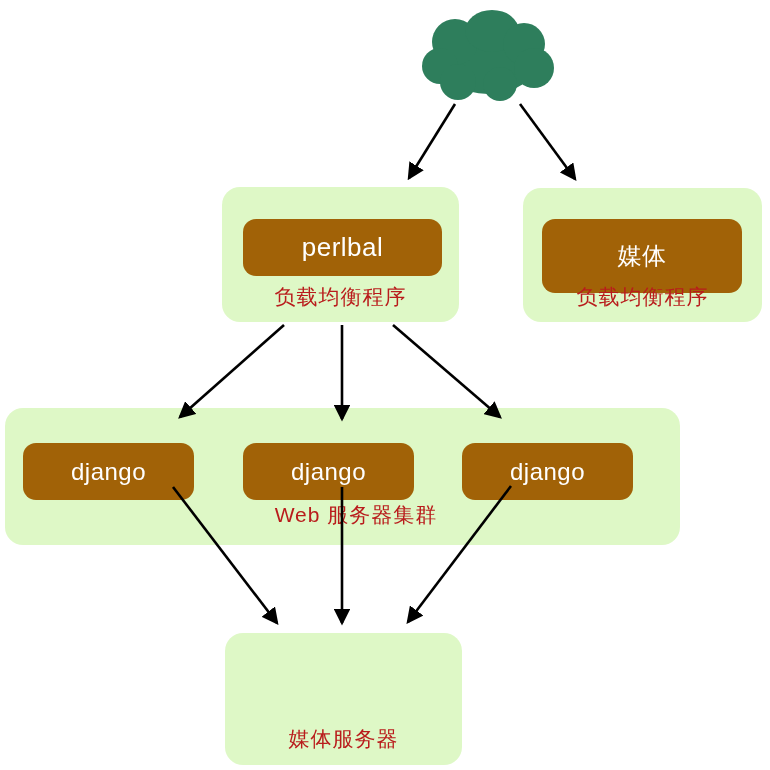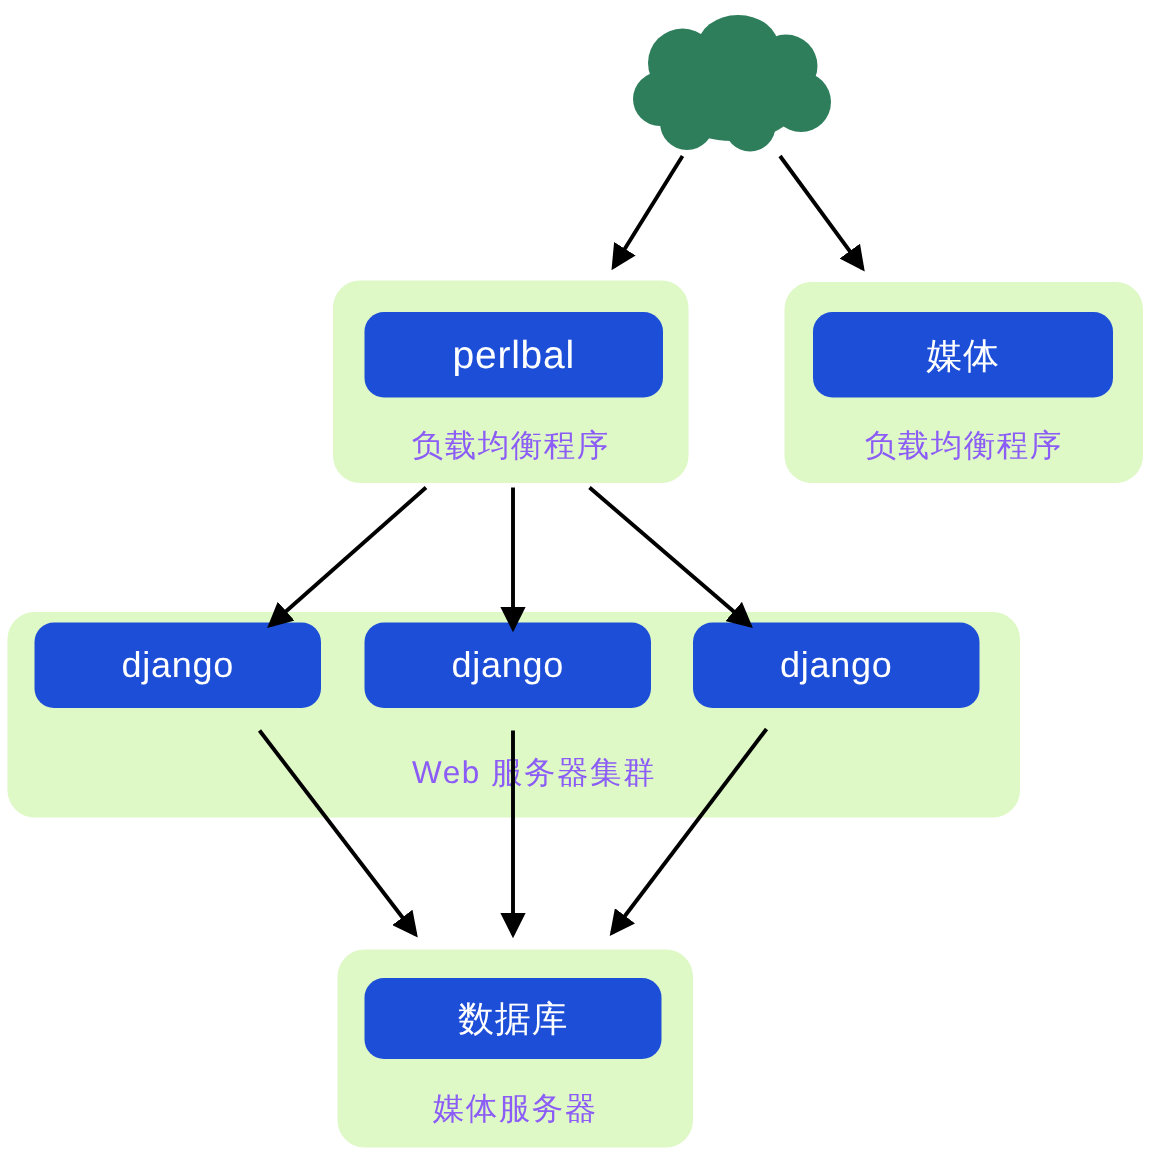--- a/index.html
+++ b/index.html
@@ -15,49 +15,50 @@
     background: #ffffff;
     overflow: hidden;
   }
   .group {
     position: absolute;
     background: #def8c6;
     border-radius: 18px;
   }
   .node {
     position: absolute;
-    background: #1d4ed8;
+    background: #a16207;
     border-radius: 13px;
     display: flex;
     align-items: center;
     justify-content: center;
     color: #ffffff;
     font-size: 24px;
     letter-spacing: 0.5px;
+    margin-top: 11px;
   }
   .caption {
     position: absolute;
     left: 0;
     right: 0;
     text-align: center;
-    color: #8b5cf6;
+    color: #b91c1c;
     font-size: 21px;
     letter-spacing: 1px;
   }
   
   .g-perlbal { left: 222px; top: 187px; width: 237px; height: 135px; }
   .g-perlbal .node { left: 21px; top: 21px; width: 199px; height: 57px; font-size: 26px; }
   .g-perlbal .caption { top: 96px; }
   
   .g-media { left: 523px; top: 188px; width: 239px; height: 134px; }
-  .g-media .node { left: 19px; top: 20px; width: 200px; height: 57px; }
+  .g-media .node { left: 19px; top: 20px; width: 200px; height: 74px; }
   .g-media .caption { top: 95px; }
   
   .g-cluster { left: 5px; top: 408px; width: 675px; height: 137px; }
-  .g-cluster .node { top: 7px; width: 191px; height: 57px; }
+  .g-cluster .node { top: 24px; width: 171px; height: 57px; }
   .n-django1 { left: 18px; }
   .n-django2 { left: 238px; }
   .n-django3 { left: 457px; }
   .g-cluster .caption { top: 93px; padding-left: 27px; }
   
   .g-db { left: 225px; top: 633px; width: 237px; height: 132px; }
   .g-db .node { left: 18px; top: 19px; width: 198px; height: 54px; }
   .g-db .caption { top: 92px; }
 
   .overlay {
@@ -85,21 +86,20 @@
   </div>
 
   <div class="group g-cluster">
     <div class="node n-django1">django</div>
     <div class="node n-django2">django</div>
     <div class="node n-django3">django</div>
     <div class="caption">Web 服务器集群</div>
   </div>
 
   <div class="group g-db">
-    <div class="node">数据库</div>
     <div class="caption">媒体服务器</div>
   </div>
 
   <svg class="overlay" viewBox="0 0 770 770" xmlns="http://www.w3.org/2000/svg">
     <defs>
       <marker id="arrowhead" viewBox="0 0 10 10" refX="8.5" refY="5" markerWidth="6.5" markerHeight="6.5" orient="auto-start-reverse">
         <path d="M0,0 L10,5 L0,10 z" fill="#000000"></path>
       </marker>
     </defs>
 

